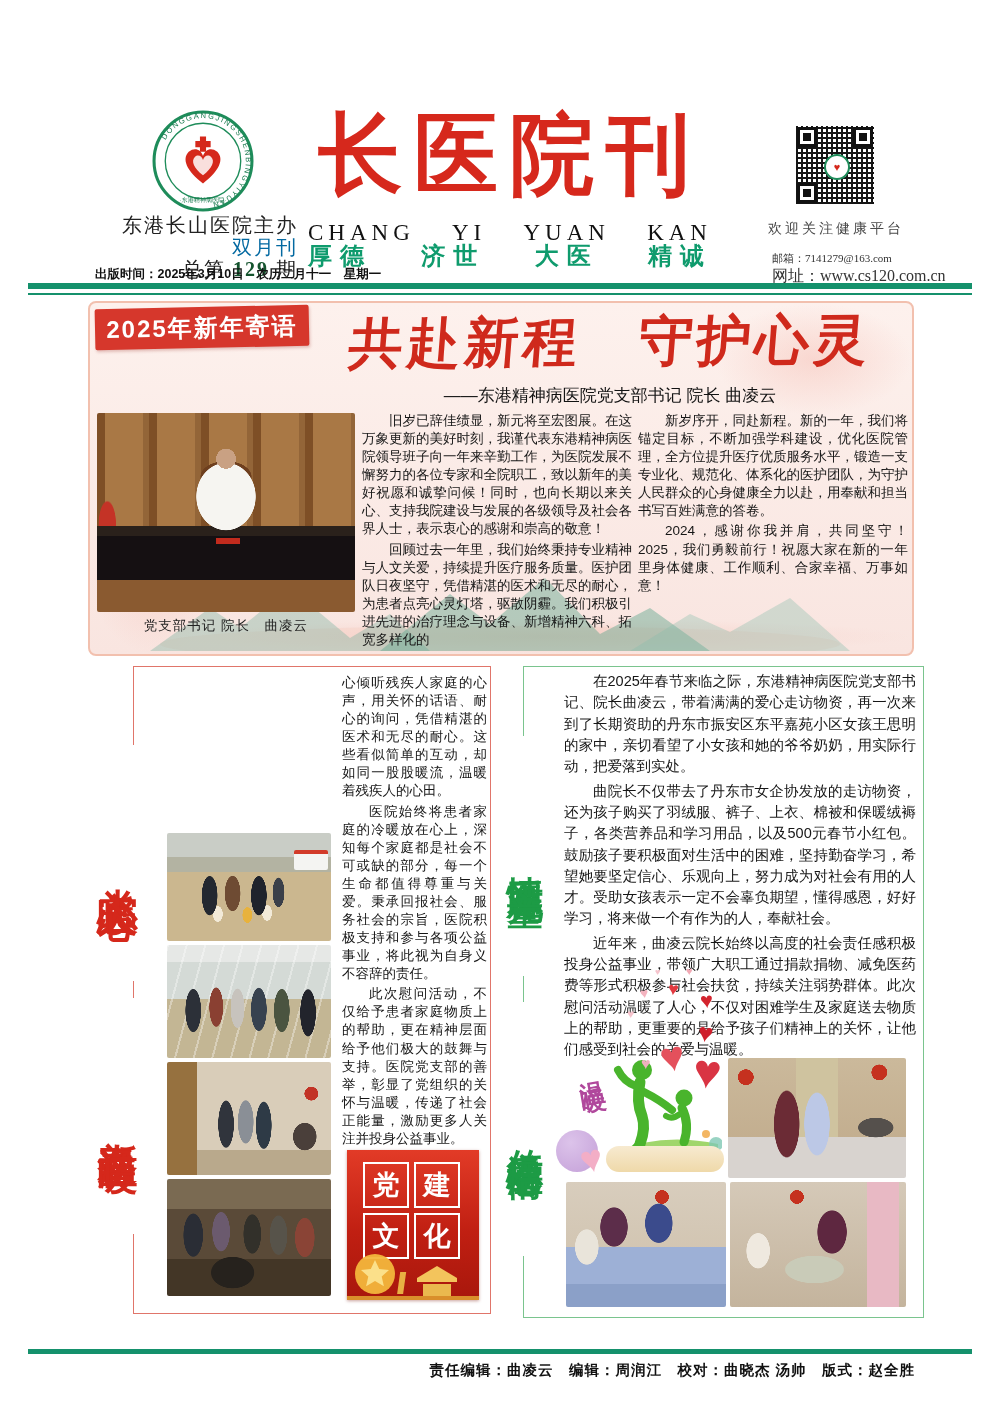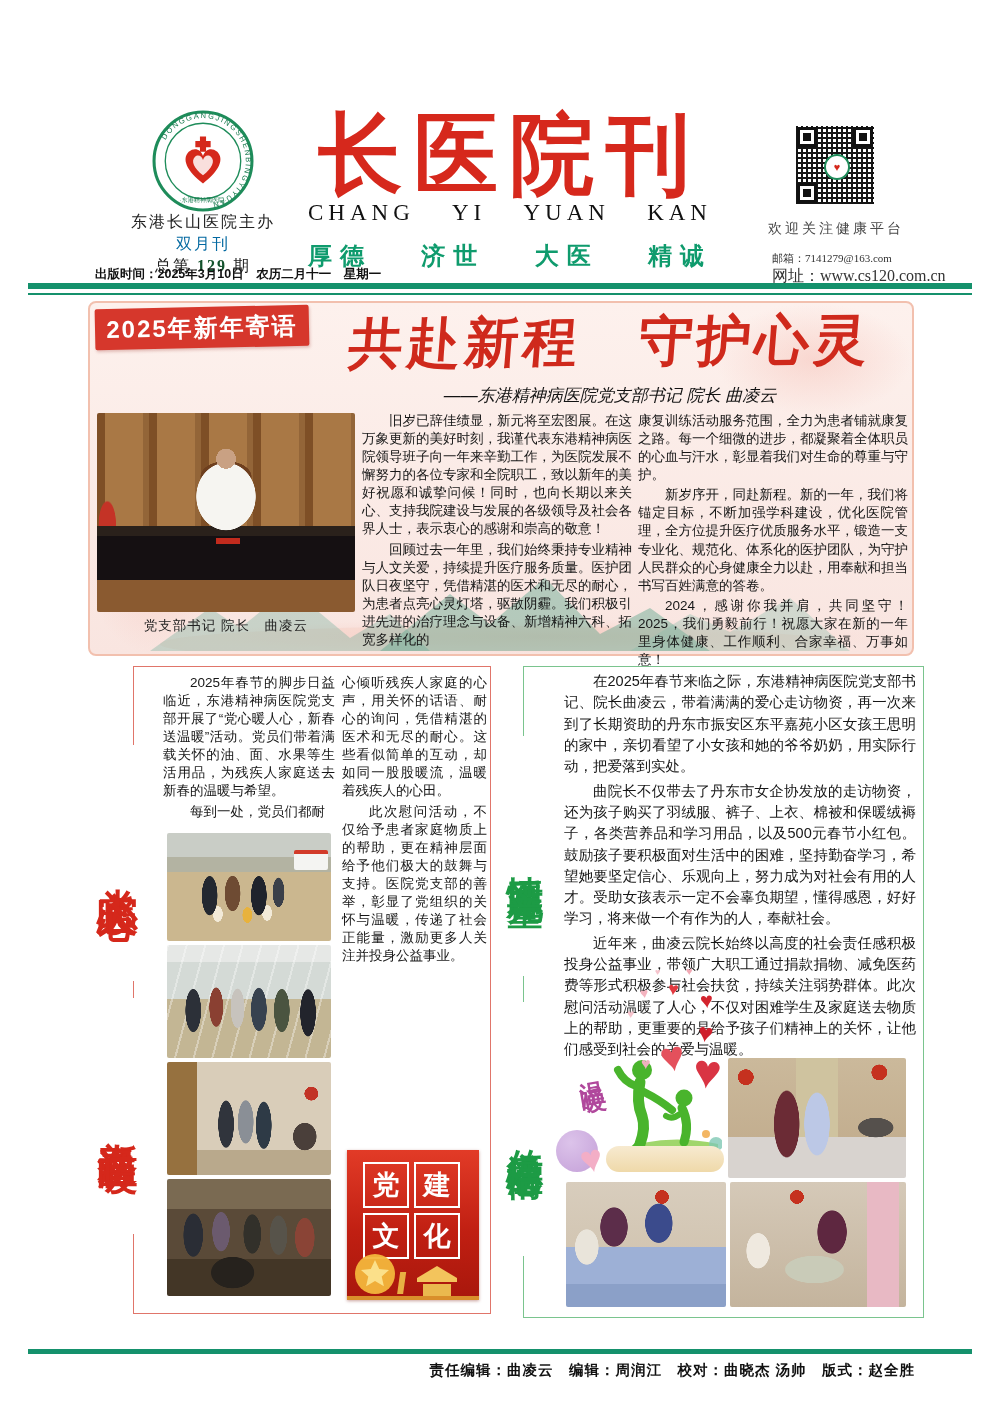--- a/index.html
+++ b/index.html
@@ -6,21 +6,21 @@
   .page{position:relative;width:1000px;height:1423px;background:#fff;overflow:hidden;
         font-family:"Liberation Sans",sans-serif;color:#141414;}
   .abs{position:absolute;}
   .serif{font-family:"Liberation Serif",serif;}
   
   .mast-title{font-family:"Liberation Serif",serif;font-weight:bold;color:#d6281c;
               font-size:84px;letter-spacing:12px;text-align:center;transform:scaleY(1.06);white-space:nowrap;}
   .pinyin-row,.motto-row{display:flex;justify-content:space-between;}
   .pinyin-row span{font-family:"Liberation Serif",serif;font-size:23px;letter-spacing:5px;color:#111;}
   .motto-row span{font-size:24px;font-weight:bold;letter-spacing:8px;color:#0f9b6d;}
-  .org-line{font-family:"Liberation Serif",serif;font-size:16px;letter-spacing:2px;color:#222;text-align:center;}
+  .org-line{font-family:"Liberation Serif",serif;font-size:20px;letter-spacing:2px;color:#222;text-align:right;}
   .hline{position:absolute;background:#15916c;}
   
   .qr{position:absolute;background:
       repeating-linear-gradient(0deg,#151515 0 2px,transparent 2px 5px),
       repeating-linear-gradient(90deg,#151515 0 2px,#fff 2px 5px);
       border:4px solid #fff;}
   .qf{position:absolute;width:14px;height:14px;border:3px solid #111;background:#fff;}
   .qf::after{content:"";position:absolute;inset:3px;background:#111;}
   .qc{position:absolute;left:50%;top:50%;width:22px;height:22px;margin:-11px 0 0 -11px;background:#fff;
       border:2px solid #1e8c5a;border-radius:50%;display:flex;align-items:center;justify-content:center;}
@@ -151,21 +151,21 @@
     <text x="50" y="90" text-anchor="middle" font-size="6" fill="#187a4e">·东港精神病医院·</text>
   </svg>
 
   <div class="abs org-line" style="left:108px;top:212px;width:190px;">东港长山医院主办</div>
   <div class="abs org-line" style="left:108px;top:234px;width:190px;color:#0369a1;">双月刊</div>
   <div class="abs org-line" style="left:108px;top:256px;width:190px;">
     <span>总第 </span><span style="color:#14532d;font-weight:bold;">129</span><span> 期</span>
   </div>
 
   <div class="abs mast-title" style="left:295px;top:98px;width:430px;">长医院刊</div>
-  <div class="abs pinyin-row" style="left:308px;top:200px;width:404px;gap:24px;">
+  <div class="abs pinyin-row" style="left:308px;top:220px;width:404px;gap:24px;">
     <span>CHANG</span>
     <span>YI</span>
     <span>YUAN</span>
     <span>KAN</span>
   </div>
   <div class="abs motto-row" style="left:308px;top:240px;width:404px;">
     <span>厚德</span>
     <span>济世</span>
     <span>大医</span>
     <span>精诚</span>
@@ -196,56 +196,52 @@
 
   <svg class="abs" style="left:150px;top:556px;z-index:0;" width="700" height="95" viewBox="0 0 700 95" preserveAspectRatio="none">
     <ellipse cx="350" cy="88" rx="340" ry="18" fill="#f3c2b4" opacity=".25"></ellipse>
     <path d="M0 95 L60 52 90 72 140 32 200 82 240 58 280 95 Z" fill="#7ab3a0" opacity=".38"></path>
     <path d="M230 95 L300 38 340 68 395 22 450 78 500 52 560 95 Z" fill="#5fa68f" opacity=".45"></path>
     <path d="M480 95 L540 58 580 76 640 42 700 95 Z" fill="#86bcab" opacity=".35"></path>
   </svg>
 
   <div class="banner" style="left:95px;top:307px;width:214px;height:41px;">2025年新年寄语</div>
   <div class="headline" style="left:320px;top:306px;width:580px;">共赴新程　守护心灵</div>
-  <div class="byline" style="left:320px;top:384px;width:580px;font-style:italic;">——东港精神病医院党支部书记 院长 曲凌云</div>
+  <div class="byline" style="left:320px;top:384px;width:580px;">——东港精神病医院党支部书记 院长 曲凌云</div>
 
   <div class="ph ph-office" style="left:97px;top:413px;width:258px;height:199px;">
     <i style="left:46%;top:63%;width:24px;height:6px;background:#c22b1d;"></i>
   </div>
   <div class="caption" style="left:97px;top:617px;width:258px;">党支部书记 院长　曲凌云</div>
 
   <div class="bodytext" style="left:362px;top:412px;width:270px;">
     <p>旧岁已辞佳绩显，新元将至宏图展。在这万象更新的美好时刻，我谨代表东港精神病医院领导班子向一年来辛勤工作，为医院发展不懈努力的各位专家和全院职工，致以新年的美好祝愿和诚挚问候！同时，也向长期以来关心、支持我院建设与发展的各级领导及社会各界人士，表示衷心的感谢和崇高的敬意！</p>
     <p>回顾过去一年里，我们始终秉持专业精神与人文关爱，持续提升医疗服务质量。医护团队日夜坚守，凭借精湛的医术和无尽的耐心，为患者点亮心灵灯塔，驱散阴霾。我们积极引进先进的治疗理念与设备、新增精神六科、拓宽多样化的</p>
   </div>
   <div class="bodytext" style="left:638px;top:412px;width:270px;">
-    <p class="noind">康复训练活动服务范围，全力为患者铺就康复之路。每一个细微的进步，都凝聚着全体职员的心血与汗水，彰显着我们对生命的尊重与守护。</p>
     <p>新岁序开，同赴新程。新的一年，我们将锚定目标，不断加强学科建设，优化医院管理，全方位提升医疗优质服务水平，锻造一支专业化、规范化、体系化的医护团队，为守护人民群众的心身健康全力以赴，用奉献和担当书写百姓满意的答卷。</p>
     <p>2024，感谢你我并肩，共同坚守！2025，我们勇毅前行！祝愿大家在新的一年里身体健康、工作顺利、合家幸福、万事如意！</p>
   </div>
 
   <div class="boxr" style="left:133px;top:666px;width:356px;height:646px;"></div>
 
   <div class="vwrap vred" style="left:88px;top:745px;height:228px;width:56px;">党心暖人心</div>
   <div class="vwrap vred" style="left:88px;top:998px;height:228px;width:56px;">新春送温暖</div>
 
-  <div class="bodytext" style="left:163px;top:674px;width:172px;">
-    <p>2025年春节的脚步日益临近，东港精神病医院党支部开展了“党心暖人心，新春送温暖”活动。党员们带着满载关怀的油、面、水果等生活用品，为残疾人家庭送去新春的温暖与希望。</p>
-    <p>每到一处，党员们都耐</p>
-  </div>
 
   <div class="ph ph-walk" style="left:167px;top:833px;width:164px;height:108px;">
     <i style="right:2%;top:16%;width:34px;height:16px;background:#f4f4f2;border-top:4px solid #d23b2a;border-radius:2px;"></i>
   </div>
   <div class="ph ph-tent" style="left:167px;top:945px;width:164px;height:113px;"></div>
   <div class="ph ph-room1" style="left:167px;top:1062px;width:164px;height:113px;"></div>
   <div class="ph ph-room2" style="left:167px;top:1179px;width:164px;height:117px;"></div>
 
   <div class="bodytext" style="left:342px;top:674px;width:145px;">
     <p class="noind">心倾听残疾人家庭的心声，用关怀的话语、耐心的询问，凭借精湛的医术和无尽的耐心。这些看似简单的互动，却如同一股股暖流，温暖着残疾人的心田。</p>
+    <p>医院始终将患者家庭的冷暖放在心上，深知每个家庭都是社会不可或缺的部分，每一个生命都值得尊重与关爱。秉承回报社会、服务社会的宗旨，医院积极支持和参与各项公益事业，将此视为自身义不容辞的责任。</p>
     <p>此次慰问活动，不仅给予患者家庭物质上的帮助，更在精神层面给予他们极大的鼓舞与支持。医院党支部的善举，彰显了党组织的关怀与温暖，传递了社会正能量，激励更多人关注并投身公益事业。</p>
   </div>
 
   <div class="party" style="left:347px;top:1150px;width:132px;height:150px;">
     <div class="pgrid">
       <div>党</div>
       <div>建</div>
       <div>文</div>
       <div>化</div>
     </div>

